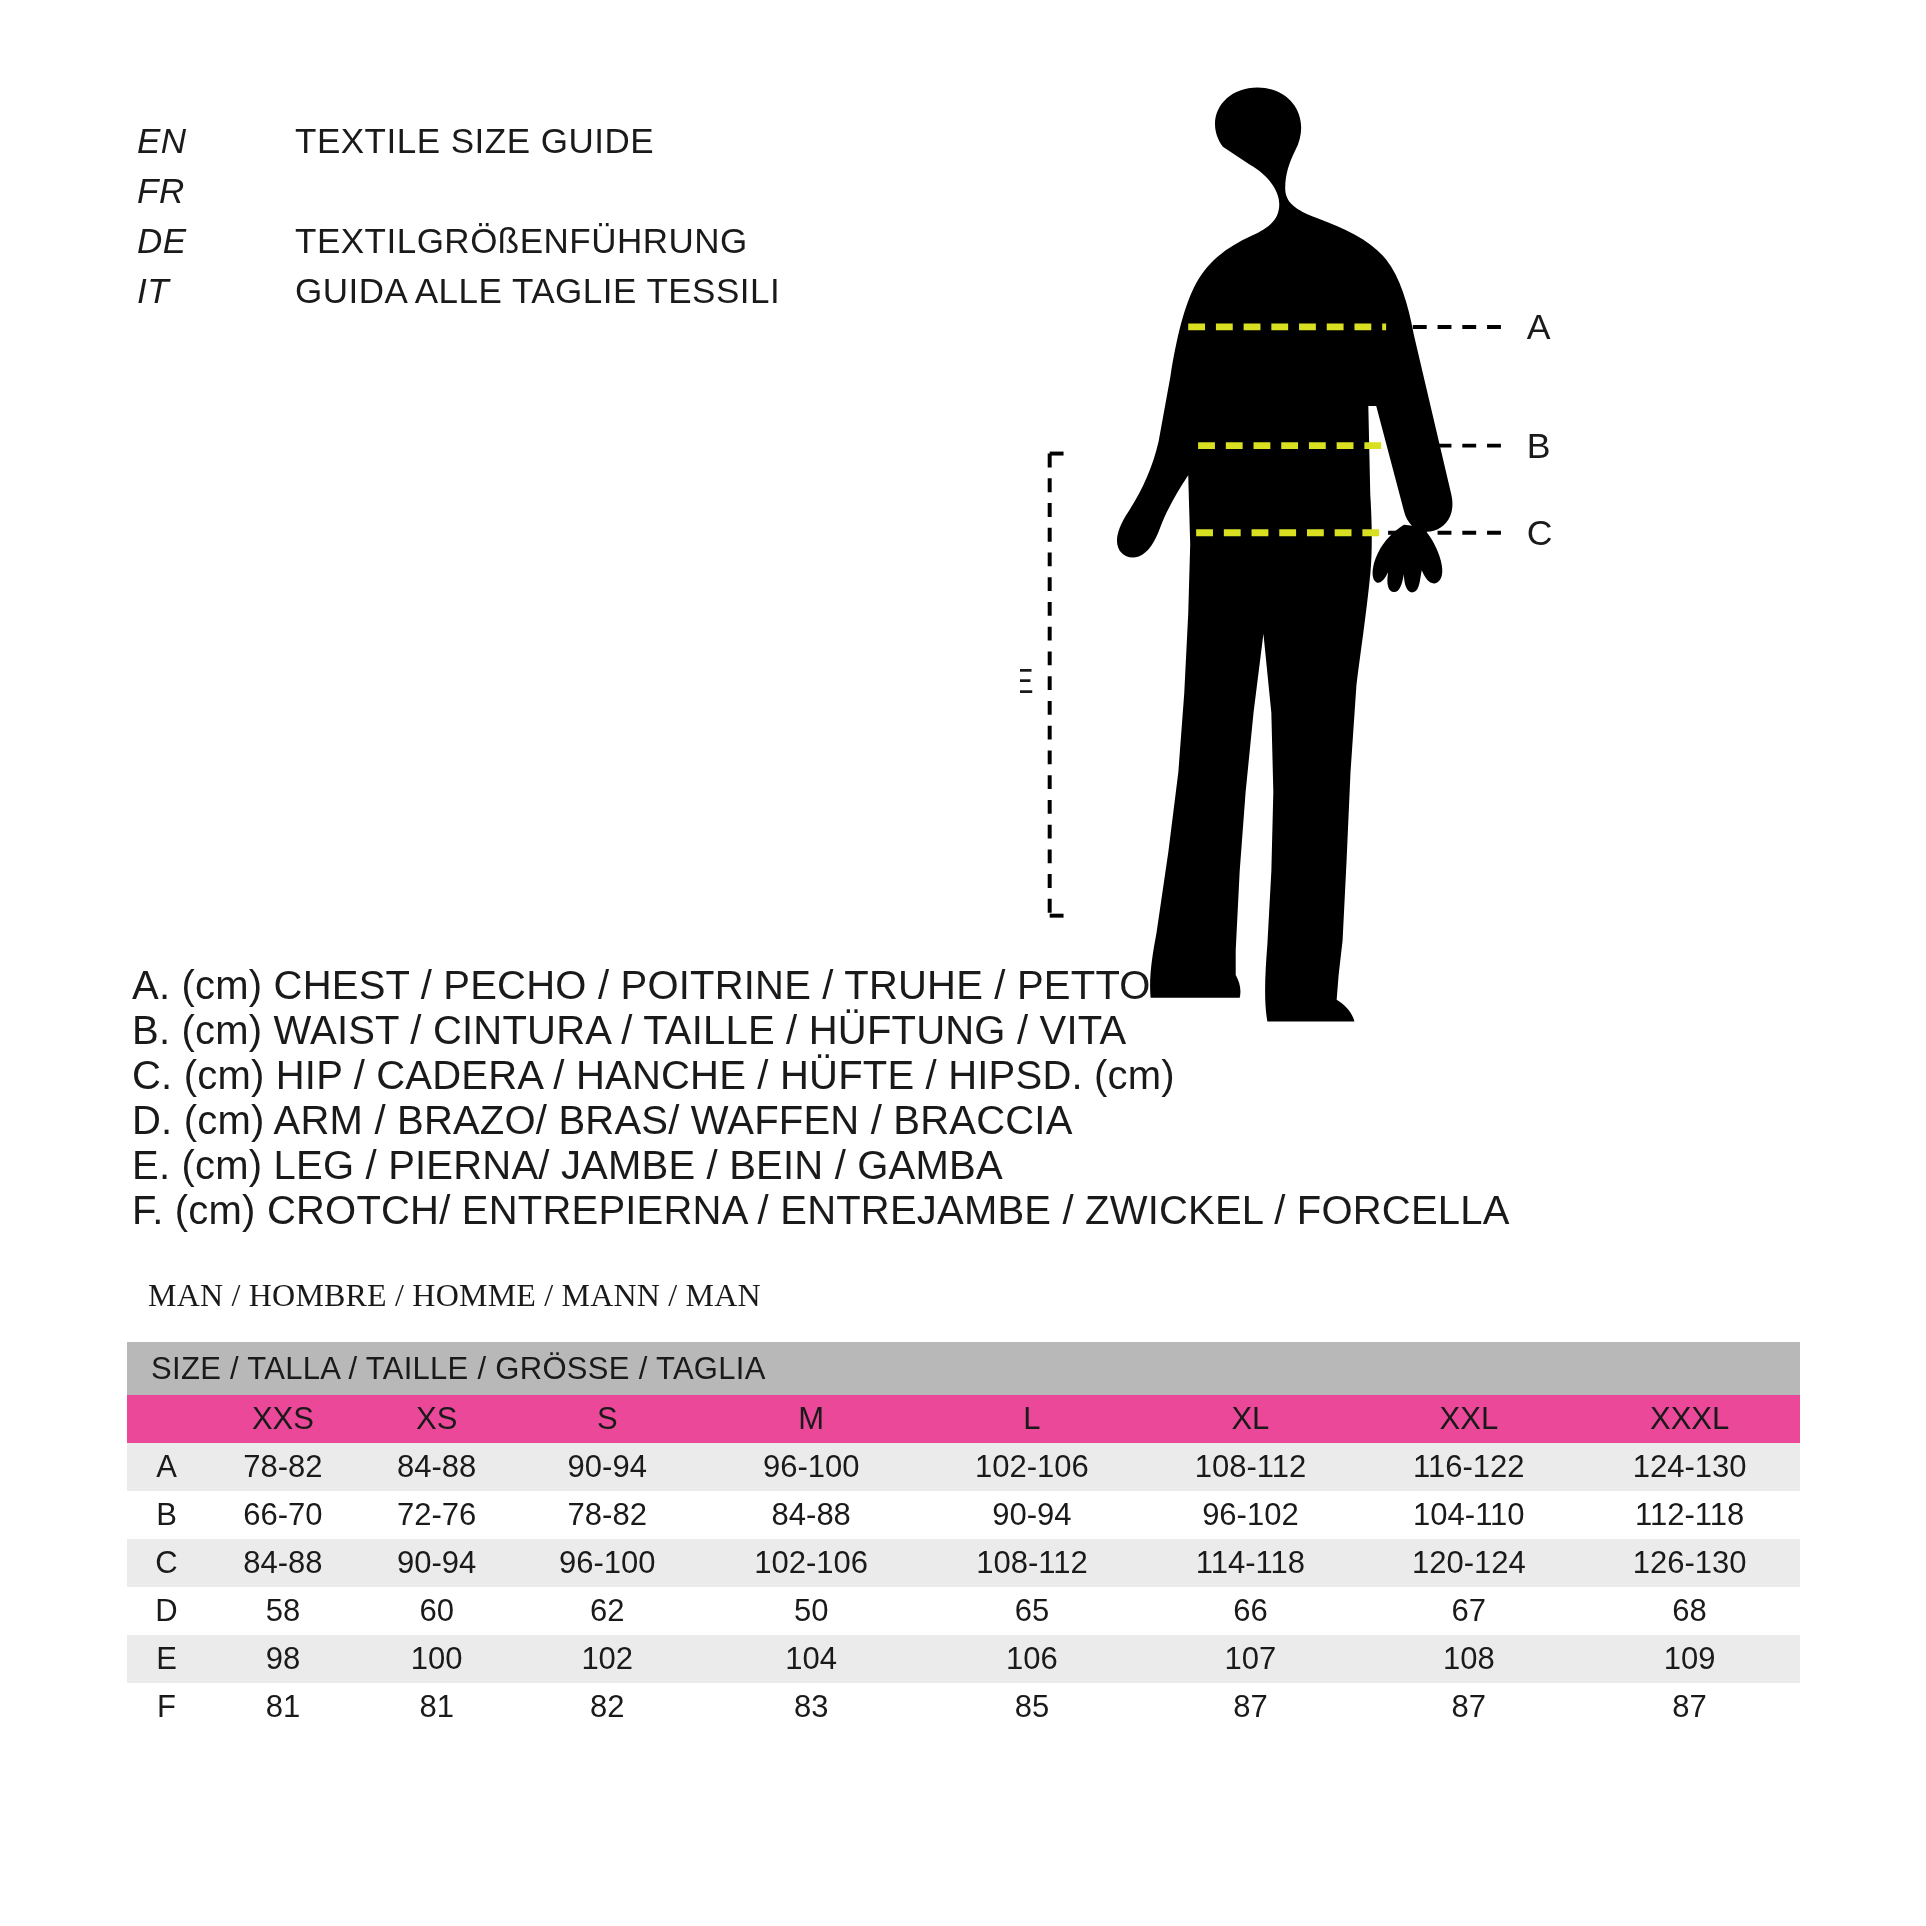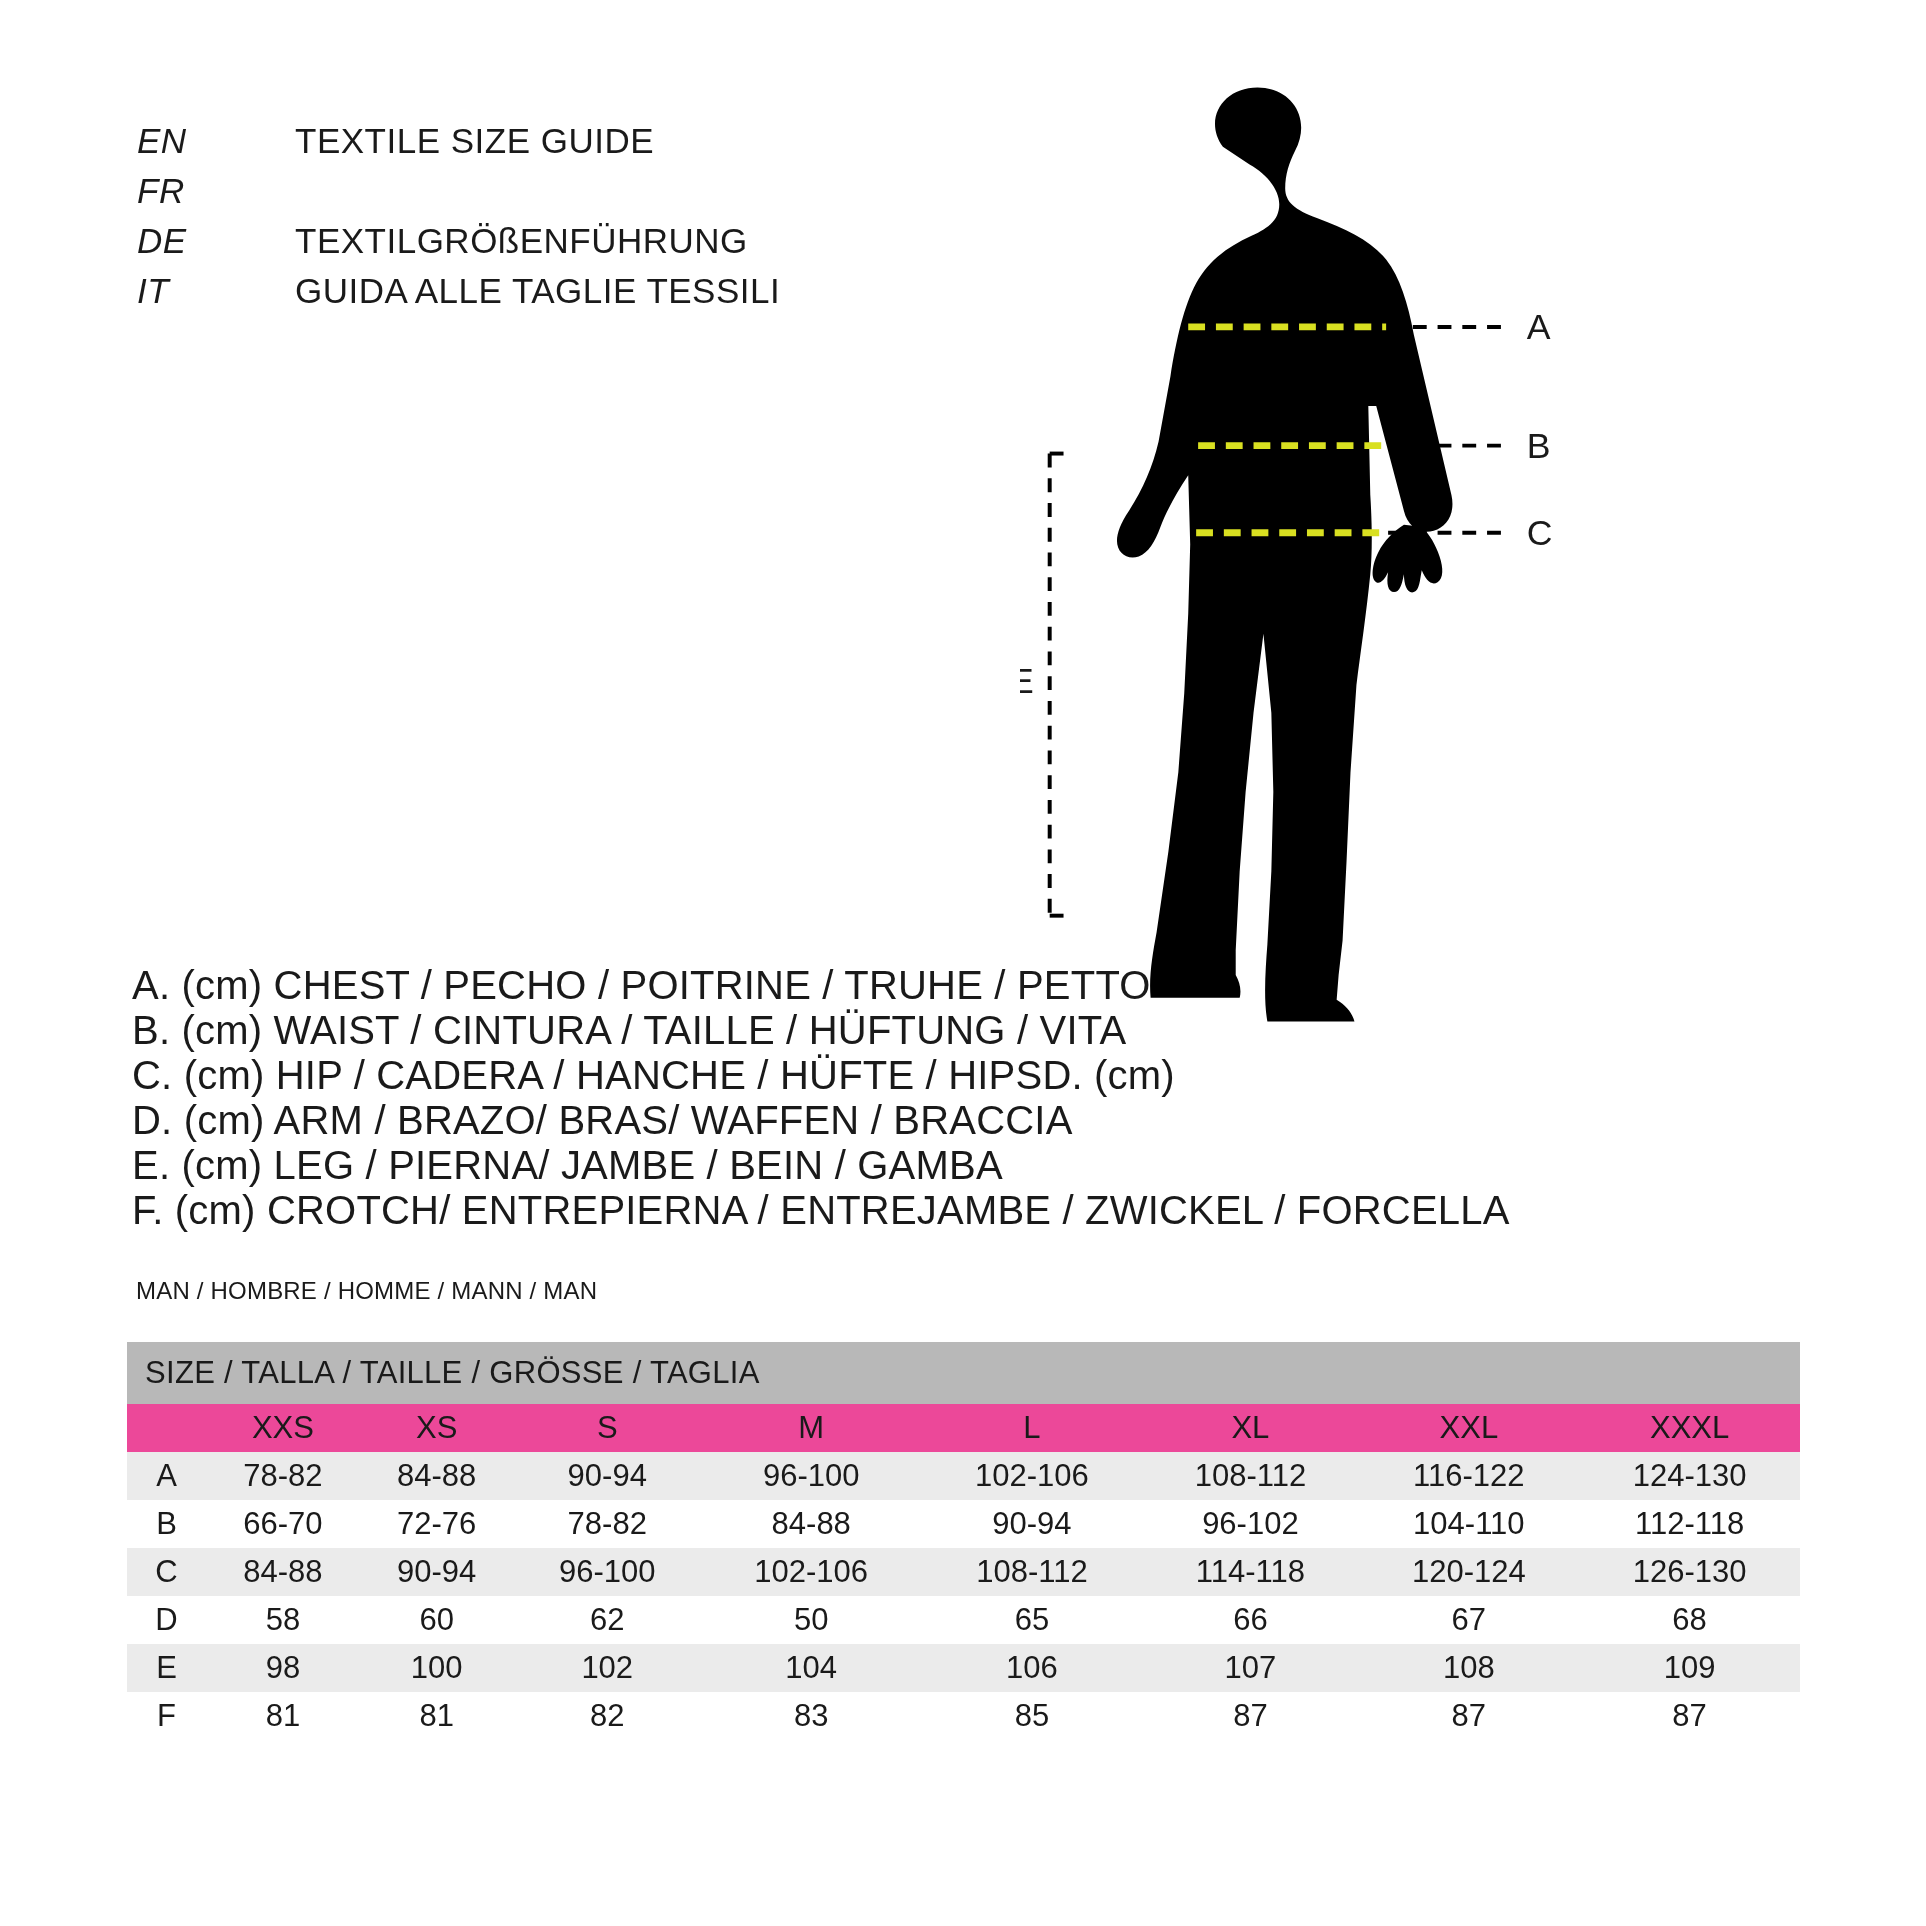--- a/index.html
+++ b/index.html
@@ -47,25 +47,26 @@
   }
   .legend-row {
     font-size: 40px;
     line-height: 1;
     height: 45px;
     white-space: nowrap;
     letter-spacing: 0.2px;
   }
   .legend-gender {
     position: absolute;
-    left: 136px;
+    left: 148px;
     top: 1277px;
-    font-size: 24px;
+    font-size: 32px;
     letter-spacing: 0.2px;
     white-space: nowrap;
+    font-family: Liberation Serif, serif;
   }
 
   
   .figure-area {
     position: absolute;
     left: 1020px;
     top: 79px;
     width: 851px;
     height: 1139px;
   }
@@ -83,22 +84,22 @@
   .size-table th, .size-table td {
     padding: 0;
     height: 48px;
     text-align: center;
     font-weight: normal;
     color: #1a1a1a;
   }
   .size-table tr.head-row td {
     background: #b8b8b8;
     text-align: left;
-    padding-left: 18px;
-    height: 62px;
+    padding-left: 24px;
+    height: 53px;
     font-size: 31px;
     letter-spacing: 0.3px;
   }
   .size-table tr.cols-row td { background: #ec4899; }
   .size-table tr.zebra td { background: #ebebeb; }
   .size-table tr.plain td { background: #ffffff; }
   .col-label { width: 79px; text-align: center !important; }
 </style>
 </head>
 <body>

